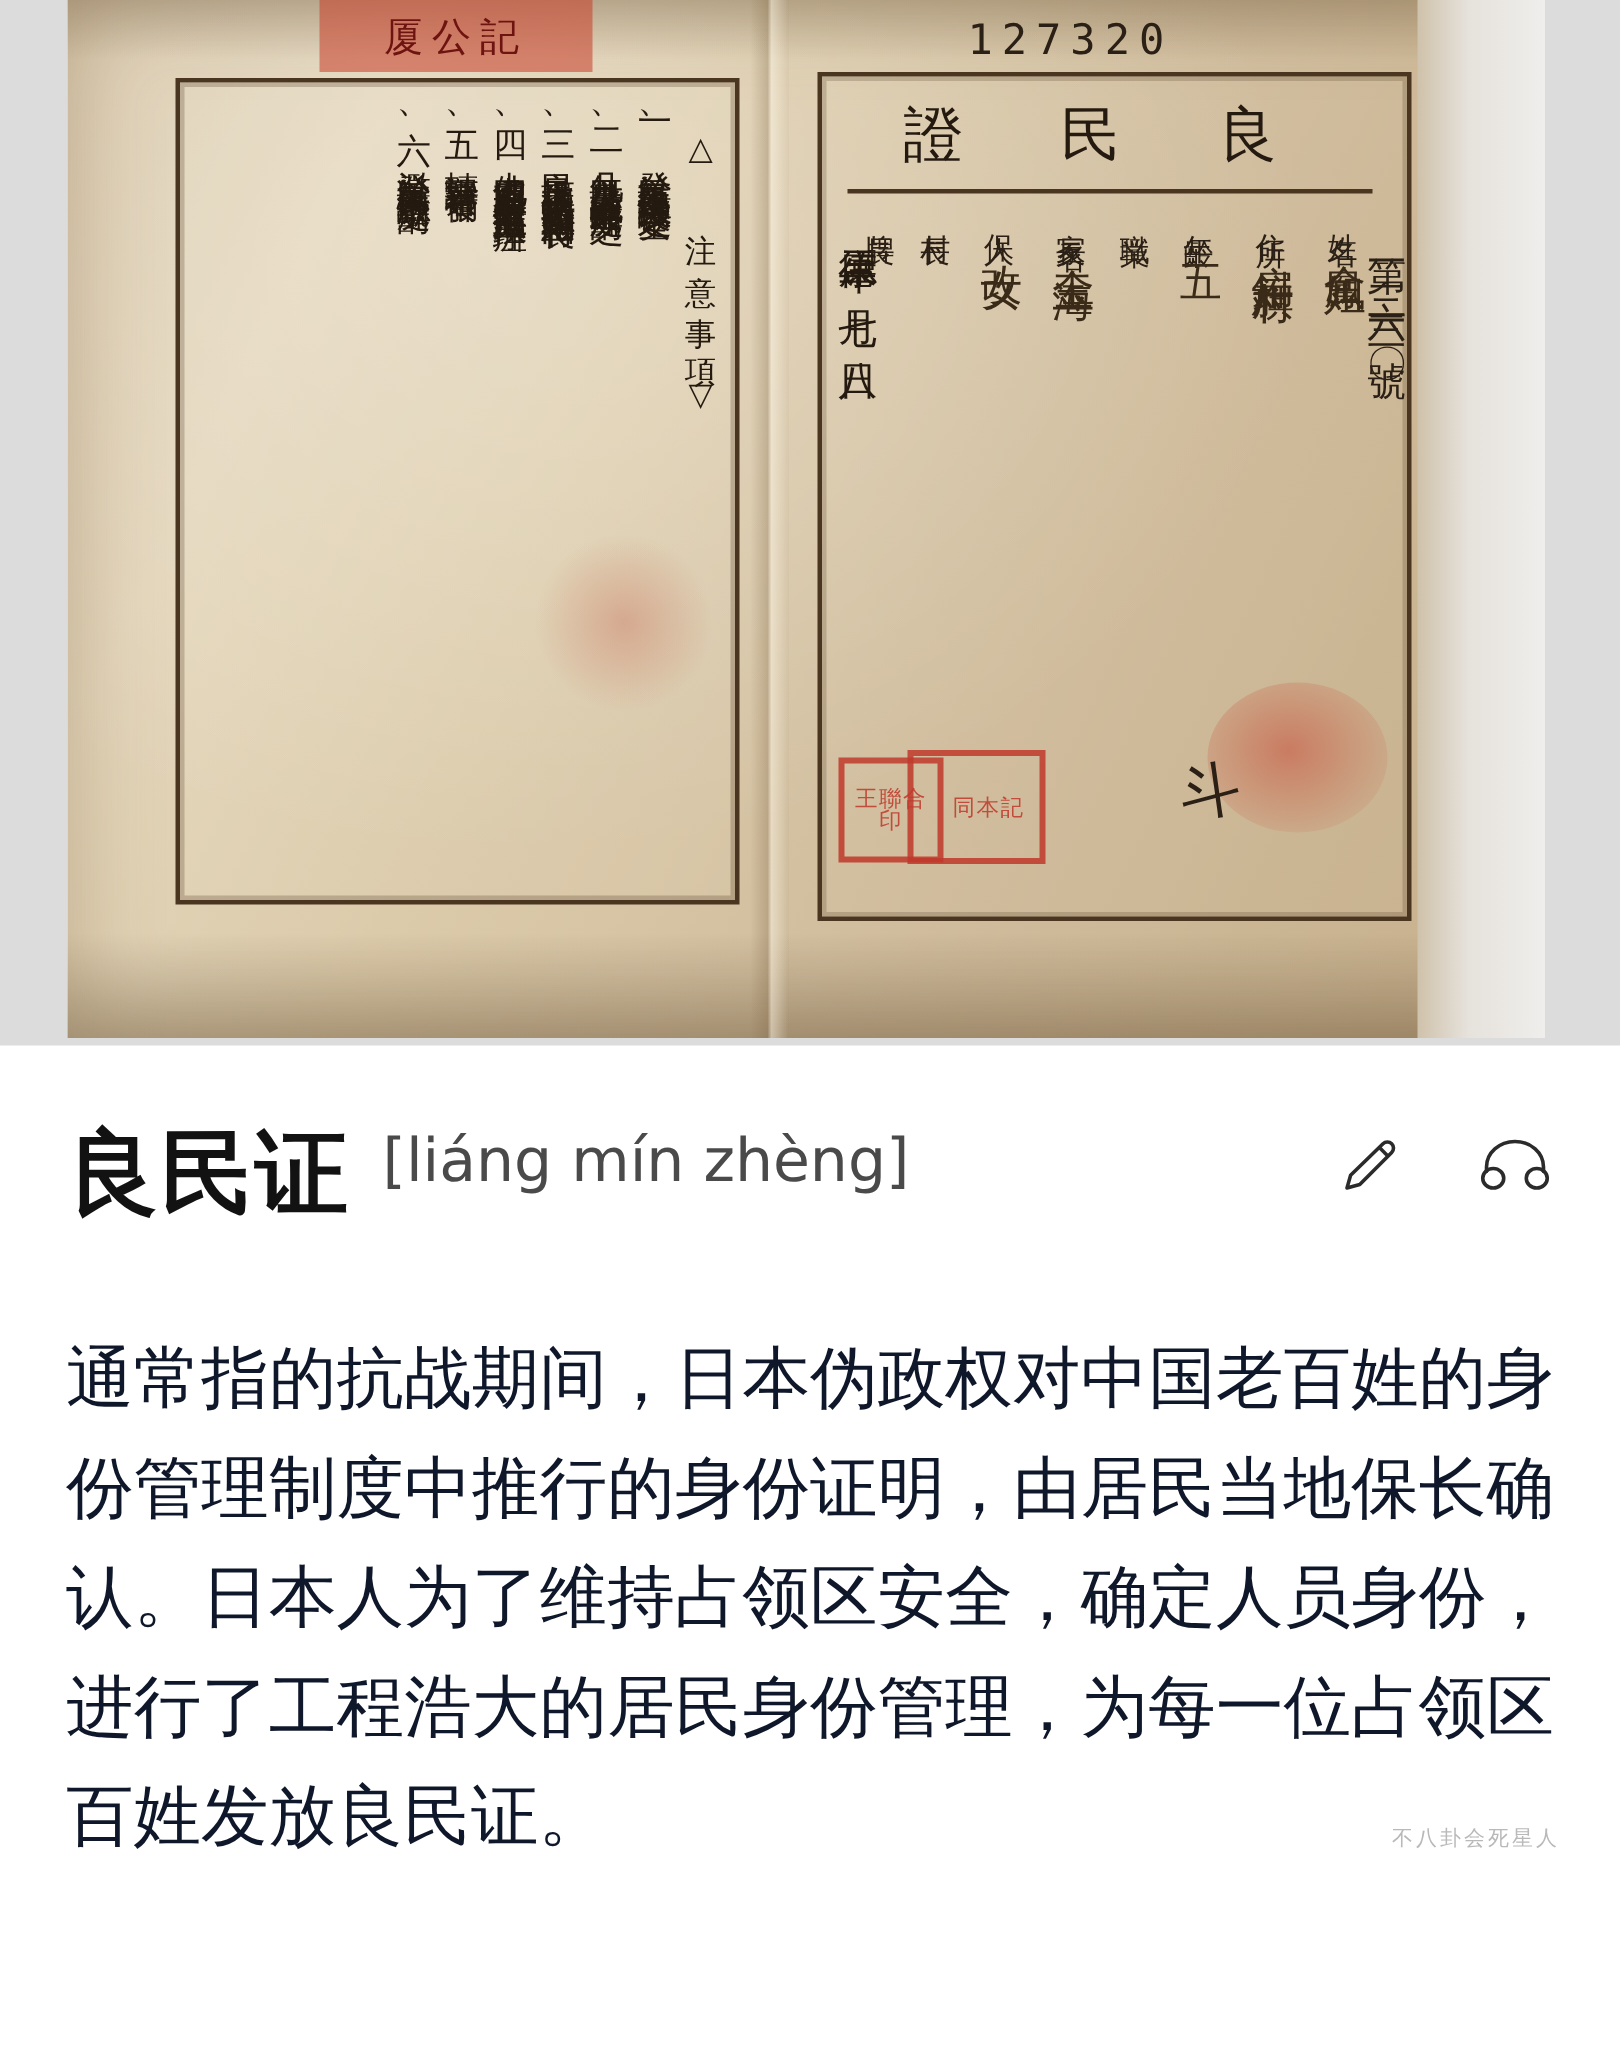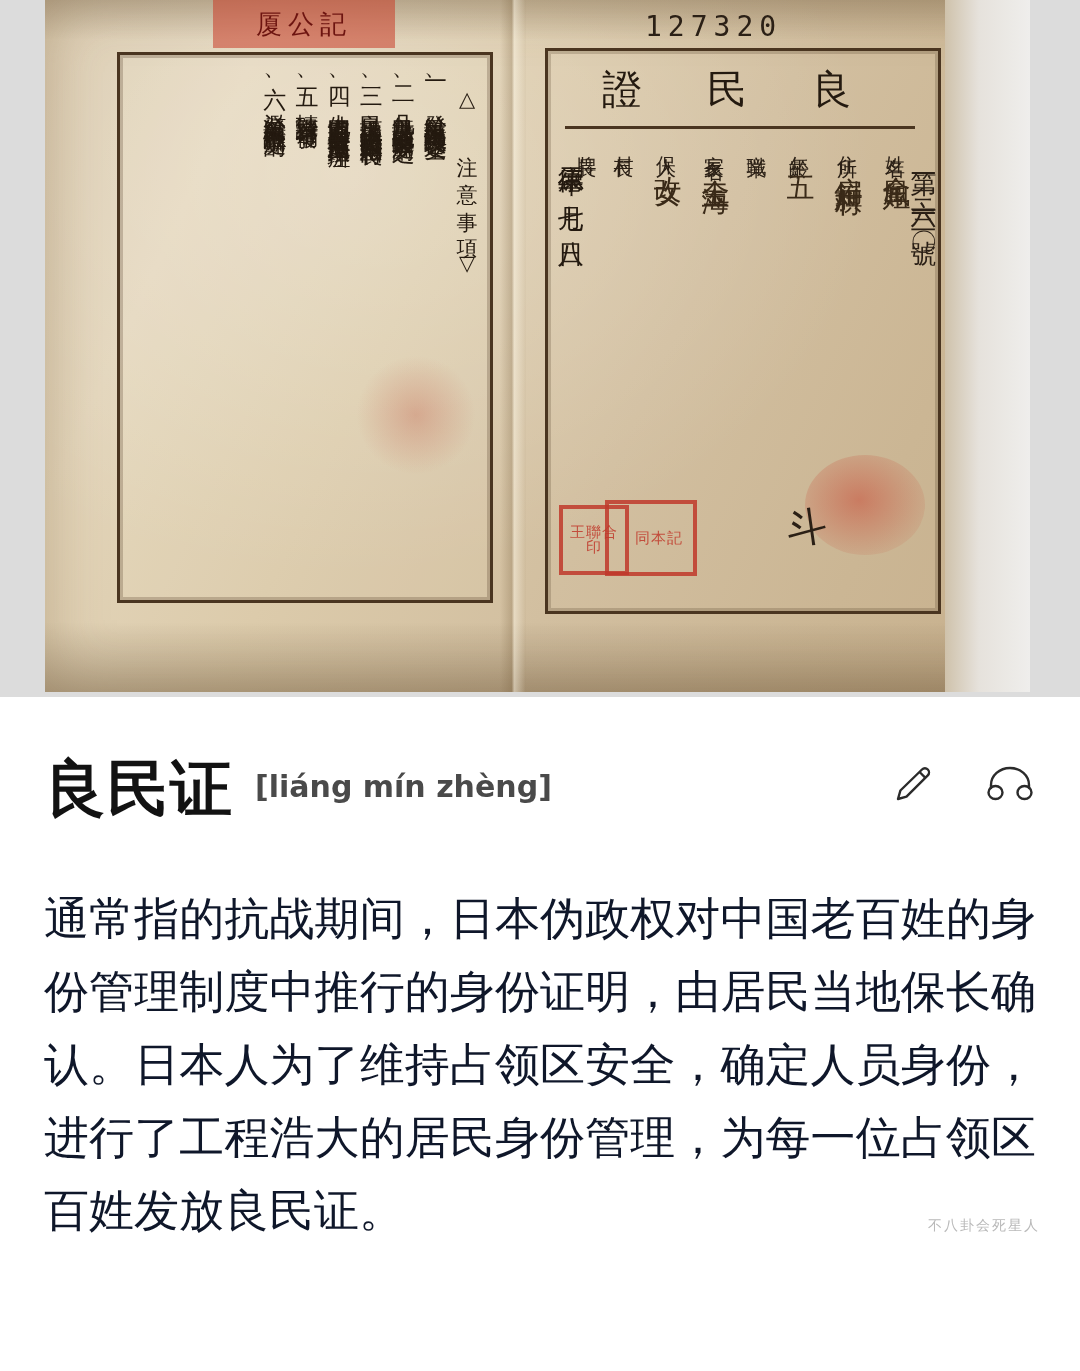--- a/index.html
+++ b/index.html
@@ -234,40 +234,39 @@
 
   
   .entry {
     position: relative;
     padding: 0 44px;
     box-sizing: border-box;
     width: 1080px;
   }
   .head-row {
     display: flex;
-    align-items: center;
+    align-items: flex-start;
     margin-top: 54px;
     height: 76px;
   }
   .headword {
     font-family: "DejaVu Sans", "Liberation Sans", sans-serif;
     font-weight: bold;
     font-size: 62px;
     line-height: 1;
     color: #121212;
     letter-spacing: 1px;
   }
   .pinyin {
     font-family: "DejaVu Sans", "Liberation Sans", sans-serif;
-    font-size: 30px;
+    font-size: 40px;
     color: #4a4a4a;
     margin-left: 22px;
     margin-bottom: 6px;
     white-space: nowrap;
-    font-weight: bold;
   }
   .head-actions {
     margin-left: auto;
     display: flex;
     align-items: center;
     gap: 46px;
     margin-bottom: 10px;
   }
   .icon-btn {
     width: 52px;

